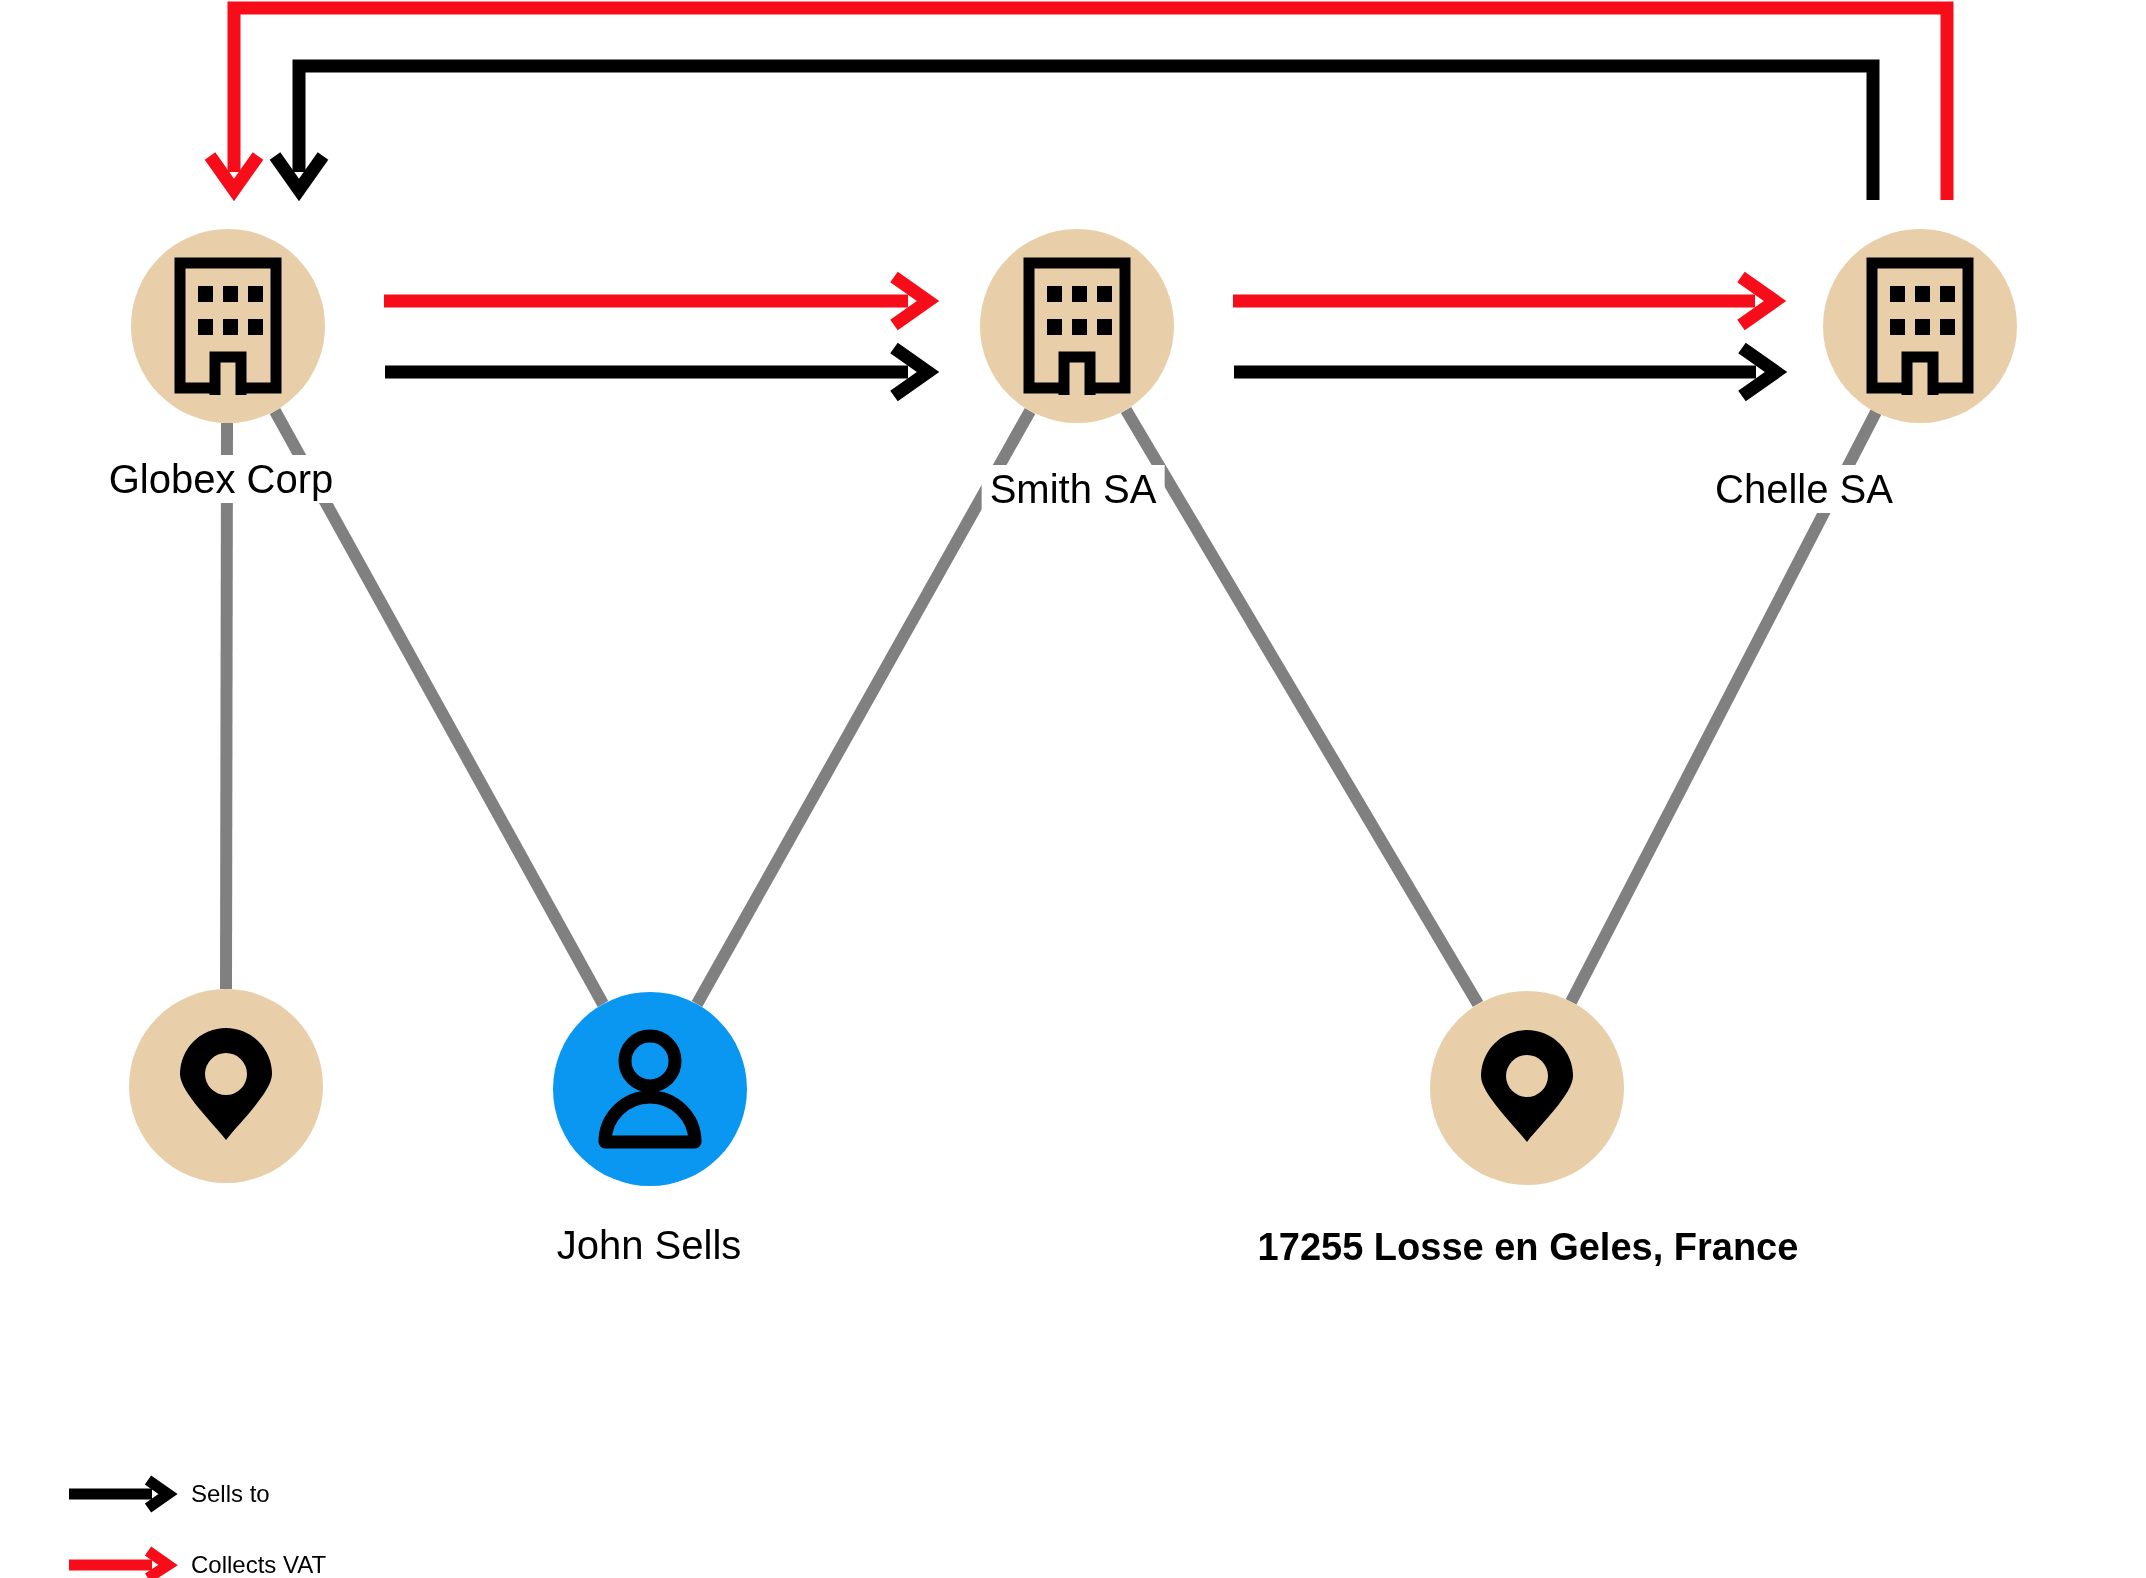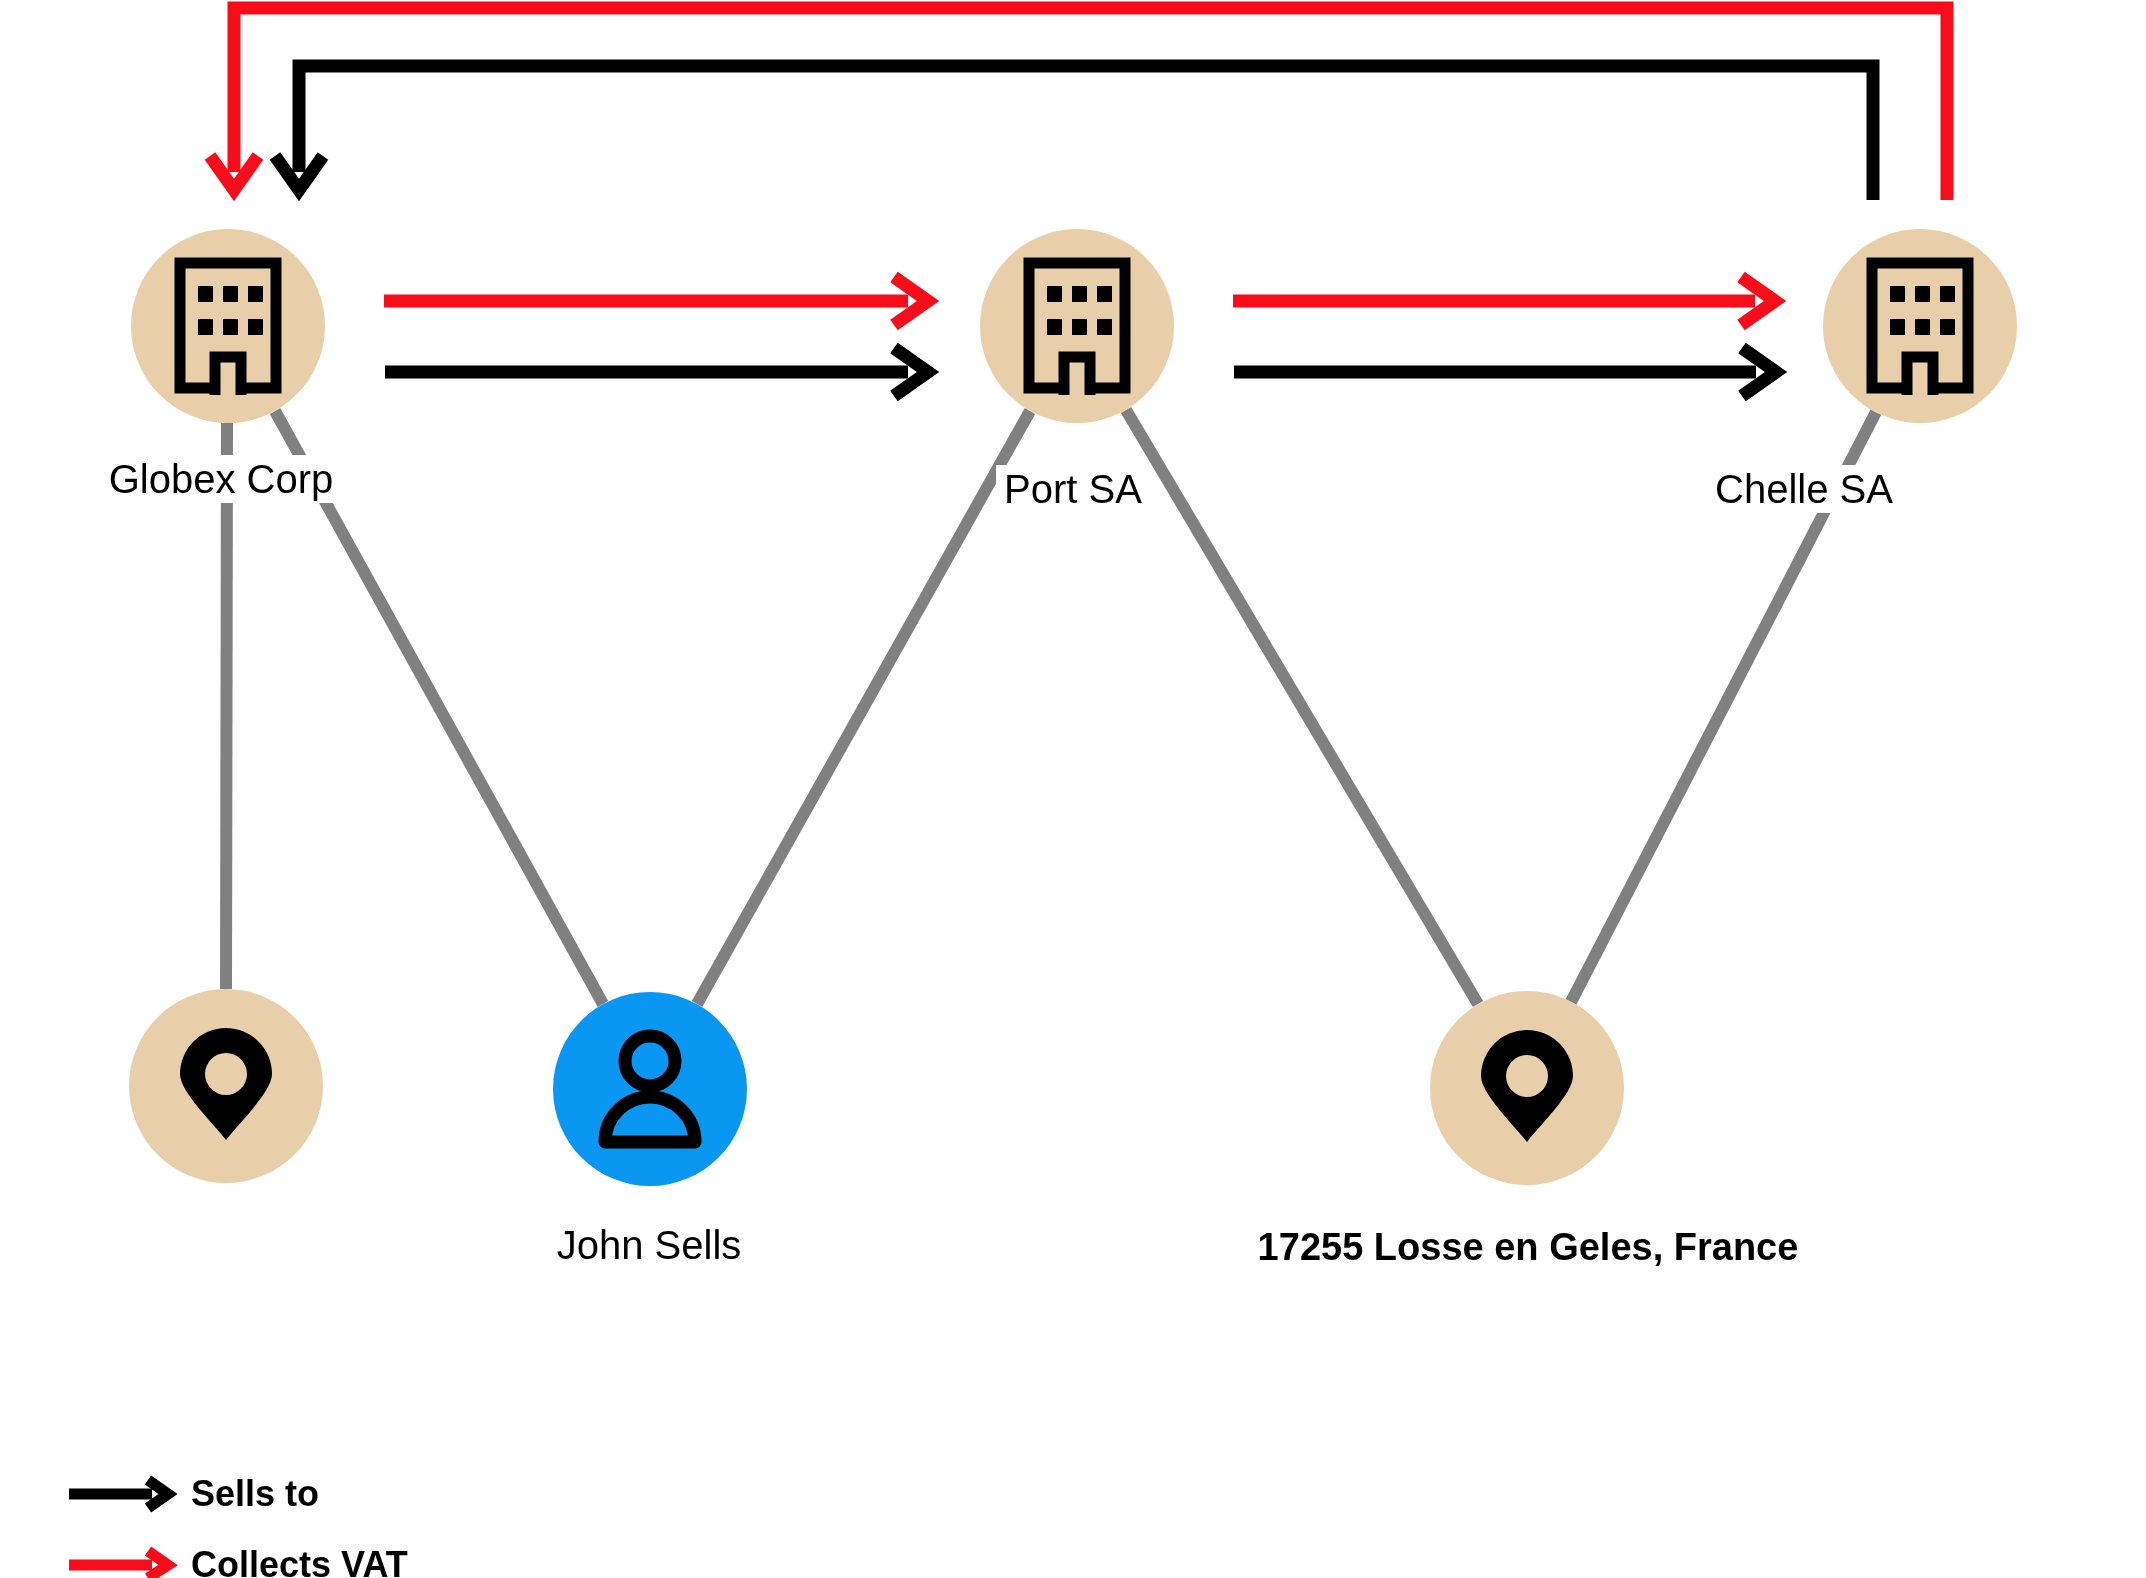--- a/index.html
+++ b/index.html
@@ -33,21 +33,21 @@
     position:absolute; transform:translateX(-50%);
     background:var(--canvas); white-space:nowrap;
     font-size:40px; line-height:48px; padding:0 8px; text-align:right;
   }
   .addr-label{
     position:absolute; transform:translateX(-50%);
     background:var(--canvas); white-space:nowrap;
     font-size:38px; line-height:42px; font-weight:bold; text-align:center;
   }
   .legend-label{
-    position:absolute; font-size:36px; line-height:44px; font-weight:bold;
+    position:absolute; font-size:24px; line-height:44px; font-weight:normal;
     white-space:nowrap;
   }
 </style>
 </head>
 <body>
 
 <div class="stage">
 
   <svg class="edges" width="2146" height="1578" viewBox="0 0 2146 1578">
 
@@ -150,21 +150,21 @@
   </div>
 
   <div class="node tan" style="left:1430px; top:991px;">
     <svg width="96" height="116" viewBox="0 0 96 116">
       <path class="icon-fill" fill-rule="evenodd" d="M48 112 C36 96 2 64 2 46 A46 46 0 1 1 94 46 C94 64 60 96 48 112 Z
                M48 25 a21 21 0 1 0 0.01 42 a21 21 0 1 0 -0.01 -42 Z"></path>
     </svg>
   </div>
 
   <div class="node-label" style="left:221px; top:455px;">Globex Corp</div>
-  <div class="node-label" style="left:1073px; top:465px;">Port SA</div>
+  <div class="node-label" style="left:1073px; top:465px;">Smith SA</div>
   <div class="node-label" style="left:1804px; top:465px;">Chelle SA</div>
 
   <div class="node-label" style="left:649px; top:1221px;">John Sells</div>
 
 
   <div class="addr-label" style="left:1528px; top:1226px;">
     <div>17255 Losse en Geles, France</div>
   </div>
 
   <div>

